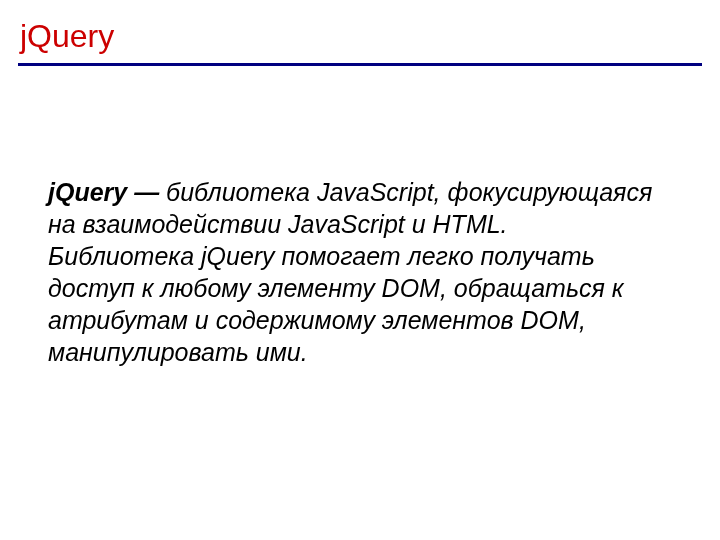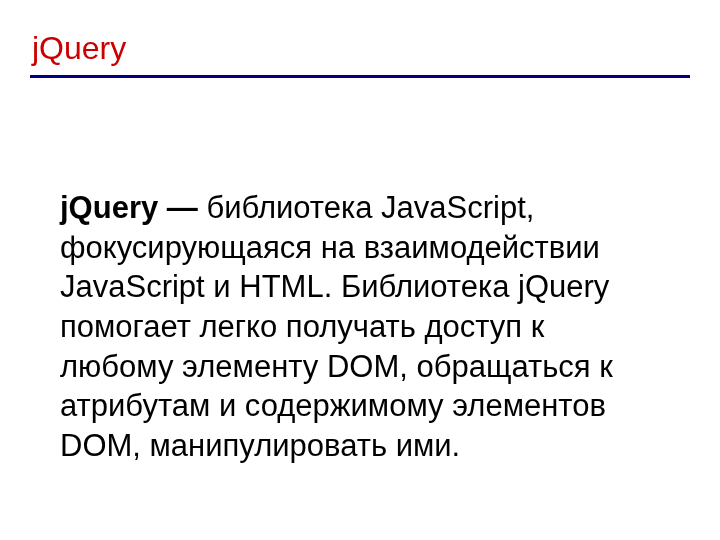--- a/index.html
+++ b/index.html
@@ -10,40 +10,41 @@
     body {
       width: 720px;
       height: 540px;
       background: #ffffff;
       font-family: Arial, Helvetica, sans-serif;
       overflow: hidden;
     }
     .slide {
       width: 100%;
       height: 100%;
-      padding: 12px;
+      padding: 0;
     }
     .title {
       color: #cc0000;
       font-size: 32px;
       font-weight: normal;
       padding: 18px 0 8px 20px;
     }
     .divider {
       height: 3px;
       background: #000080;
       margin: 0 18px;
     }
     .content {
       padding: 110px 60px 0 48px;
     }
     .paragraph {
-      font-size: 31px;
+      font-size: 25px;
       line-height: 1.28;
       color: #000000;
+      font-style: italic;
     }
     .bold-term {
       font-weight: bold;
     }
   </style>
 </head>
 <body>
 
 <div class="slide">
   <h1 class="title">jQuery</h1>

